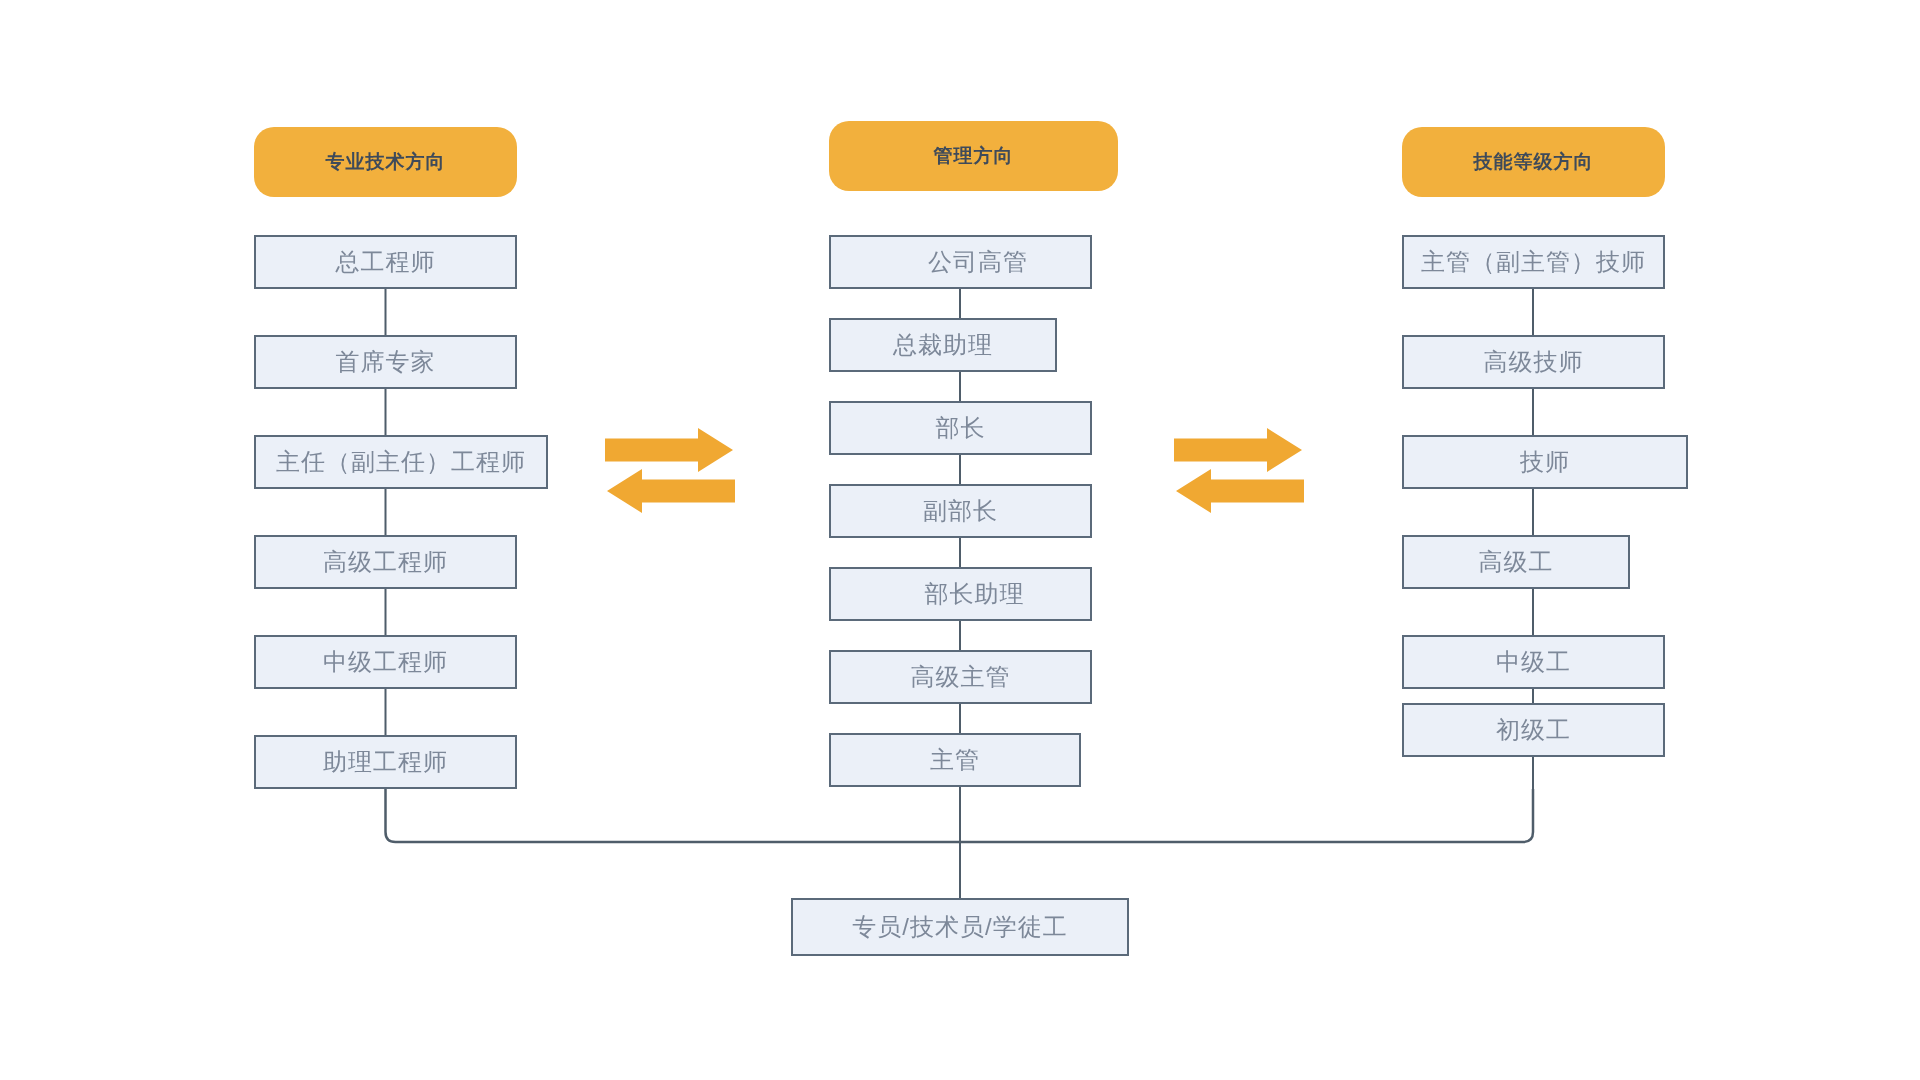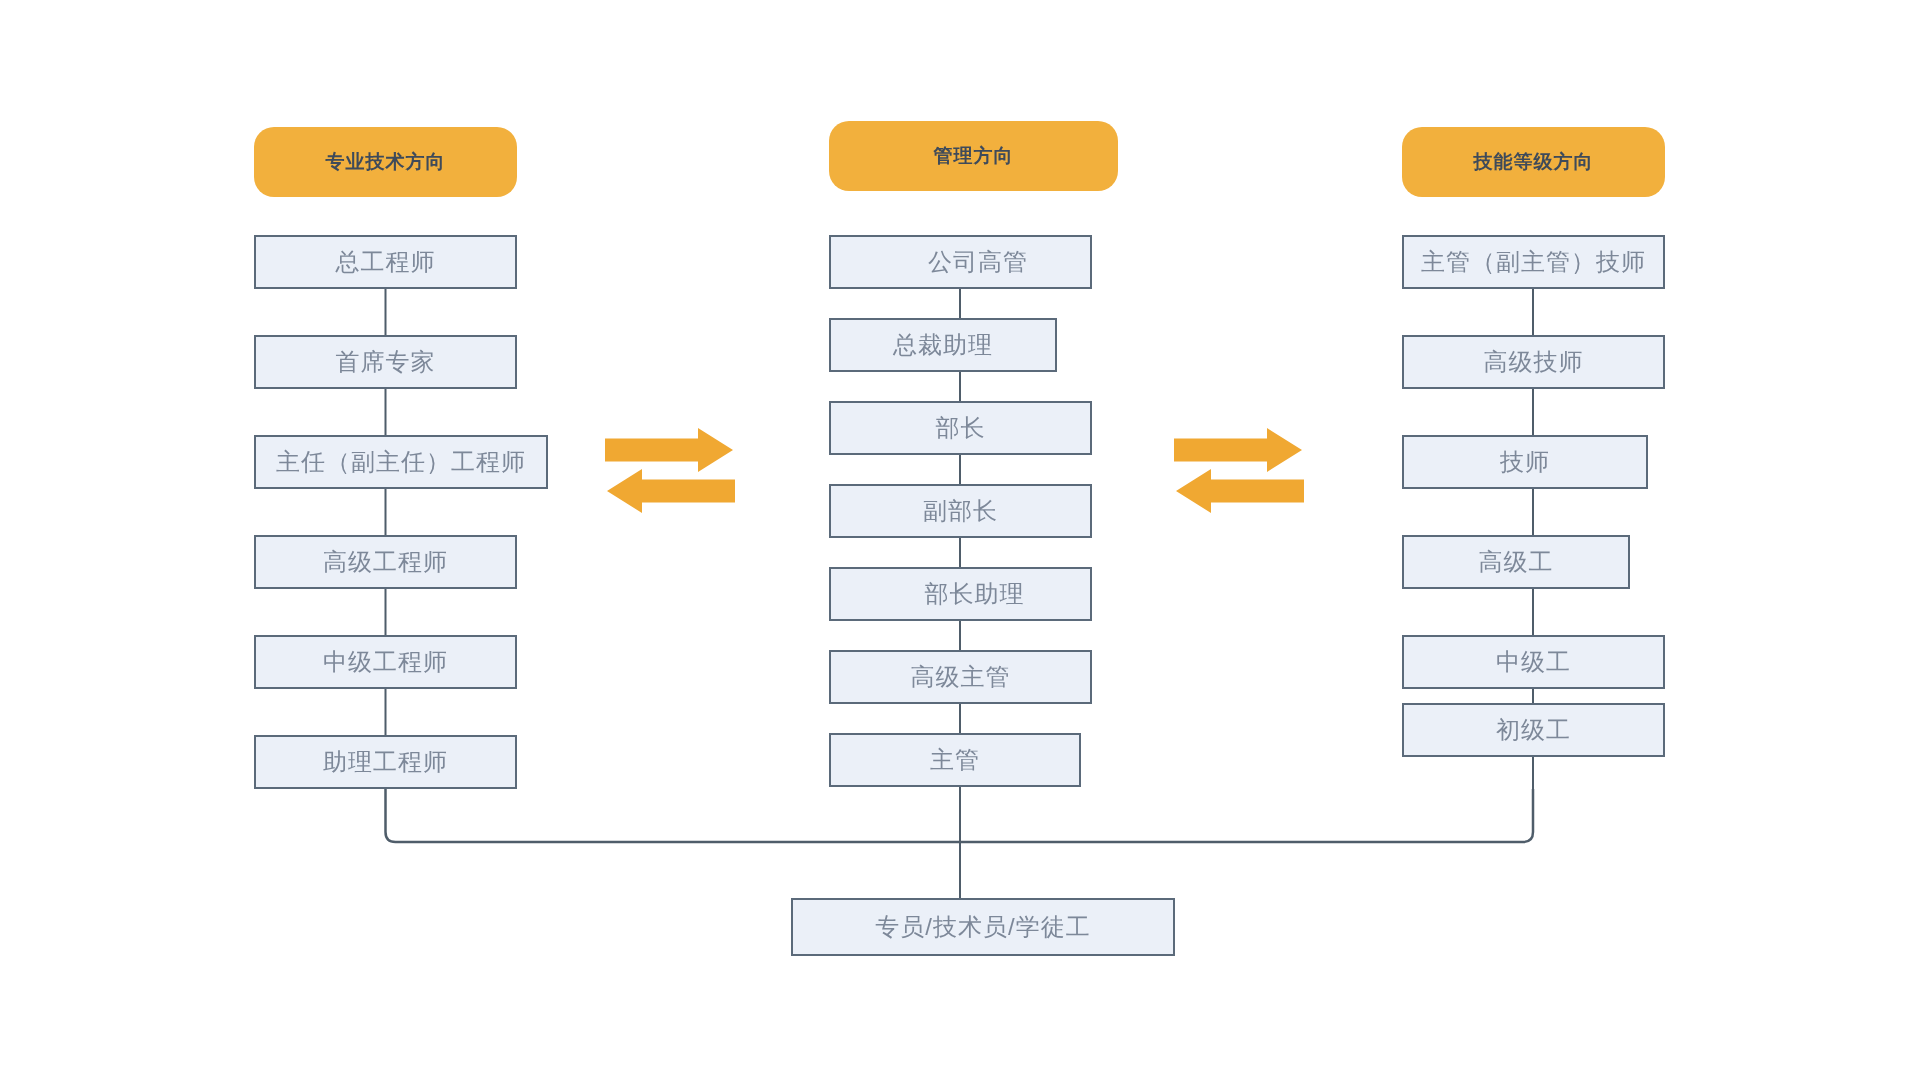--- a/index.html
+++ b/index.html
@@ -102,20 +102,20 @@
   <div class="node" style="left:829px; top:235px; width:263px;padding-left:35px;">公司高管</div>
   <div class="node" style="left:829px; top:318px; width:228px;">总裁助理</div>
   <div class="node" style="left:829px; top:401px; width:263px;">部长</div>
   <div class="node" style="left:829px; top:484px; width:263px;">副部长</div>
   <div class="node" style="left:829px; top:567px; width:263px;padding-left:28px;">部长助理</div>
   <div class="node" style="left:829px; top:650px; width:263px;">高级主管</div>
   <div class="node" style="left:829px; top:733px; width:252px;">主管</div>
 
   <div class="node" style="left:1402px; top:235px; width:263px;">主管（副主管）技师</div>
   <div class="node" style="left:1402px; top:335px; width:263px;">高级技师</div>
-  <div class="node" style="left:1402px; top:435px; width:246px;">技师</div>
+  <div class="node" style="left:1402px; top:435px; width:286px;">技师</div>
   <div class="node" style="left:1402px; top:535px; width:228px;">高级工</div>
   <div class="node" style="left:1402px; top:635px; width:263px;">中级工</div>
   <div class="node" style="left:1402px; top:703px; width:263px;text-align:center;">初级工</div>
 
-  <div class="node base-node" style="left:791px; top:898px; width:384px;">专员/技术员/学徒工</div>
+  <div class="node base-node" style="left:791px; top:898px; width:338px;">专员/技术员/学徒工</div>
 
 </div>
 
 </body></html>

